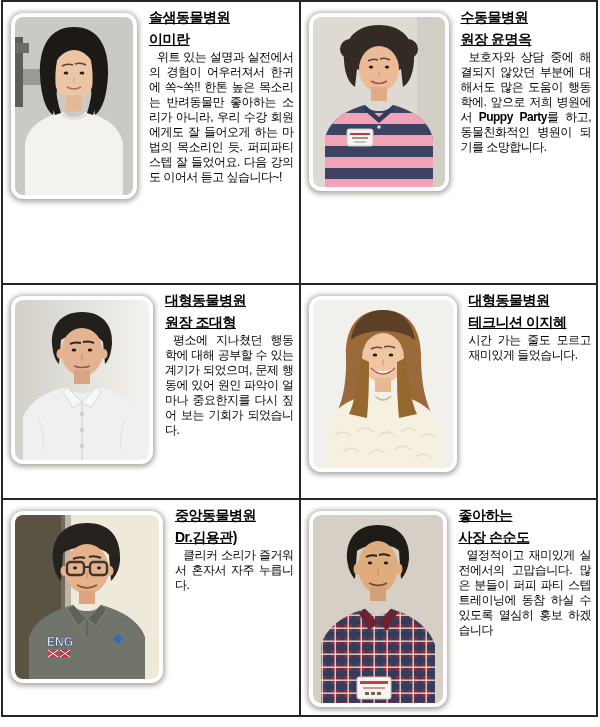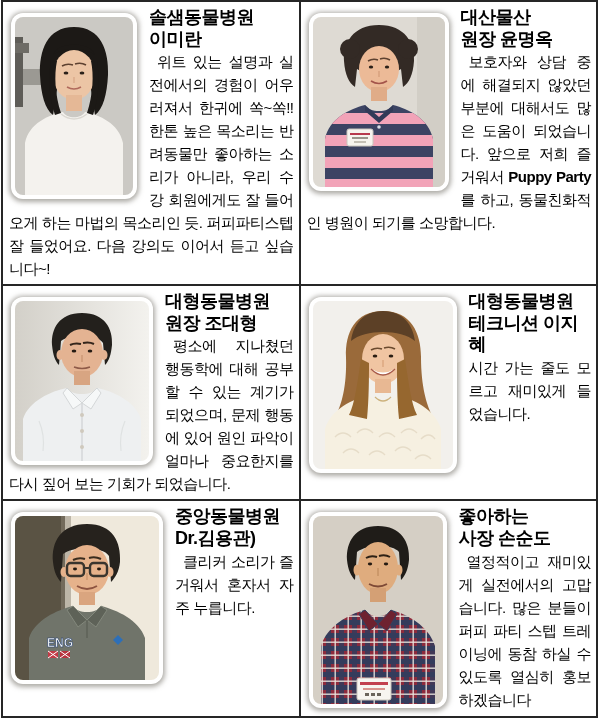--- a/index.html
+++ b/index.html
@@ -22,24 +22,24 @@
 
   .photo {
     float:left; background:#ffffff; padding:4px; border-radius:12px;
     box-shadow:0 1px 5px 2px rgba(122,119,112,0.62);
     margin:6px 12px 4px 2px;
   }
   .photo-in { border-radius:8px; overflow:hidden; display:block; line-height:0;text-align:center; }
   .photo-in svg { display:block; }
 
   .org, .pname {
-    font-weight:bold; font-size:18px; line-height:21.6px; letter-spacing:-0.5px;
+    font-weight:bold; font-size:14px; line-height:21.6px; letter-spacing:-0.5px;text-decoration:underline;
   }
   p.body {
-    font-size:15px; line-height:23px; letter-spacing:-0.5px;
+    font-size:12px; line-height:15px; letter-spacing:-0.5px;
     text-align:justify; text-justify:inter-word;
   }
   p.body.indent { text-indent:8px; }
   p.body b { font-weight:bold; }
 </style>
 </head>
 <body>
 
 <table class="grid">
   <tbody>
@@ -106,23 +106,23 @@
             </g>
             <path d="M52 88 L66 100 L80 88 L80 94 L66 106 L52 94 Z" fill="#323a58"></path>
             <circle cx="66" cy="110" r="1.8" fill="#d9dce6"></circle>
             <rect x="34" y="112" width="26" height="17" rx="2" fill="#f6f4ef" stroke="#cac6bd" stroke-width="1"></rect>
             <rect x="37" y="116" width="20" height="2" fill="#b73a4e"></rect>
             <rect x="39" y="120" width="16" height="2" fill="#9a958c"></rect>
             <rect x="41" y="124" width="12" height="2" fill="#c4c0b6"></rect>
           </svg>
         </span>
       </div>
-      <div class="org">대산물산</div>
+      <div class="org">수동물병원</div>
       <div class="pname">원장 윤명옥</div>
-      <p class="body indent"><span>보호자와 상담 중에 해결되지 않았던 부분에 대해서도 많은 도움이 되었습니다. 앞으로 저희 즐거워서 </span><b>Puppy Party</b><span>를 하고, 동물친화적인 병원이 되기를 소망합니다.</span></p>
+      <p class="body indent"><span>보호자와 상담 중에 해결되지 않았던 부분에 대해서도 많은 도움이 행동학에. 앞으로 저희 병원에서 </span><b>Puppy Party</b><span>를 하고, 동물친화적인 병원이 되기를 소망합니다.</span></p>
     </td>
   </tr>
   <tr class="r2">
 
     <td class="cell">
       <div class="photo">
         <span class="photo-in">
           <svg width="134" height="160" viewBox="0 0 134 160">
             <defs>
                   <linearGradient id="g3" x1="0" y1="0" x2="1" y2="0">

